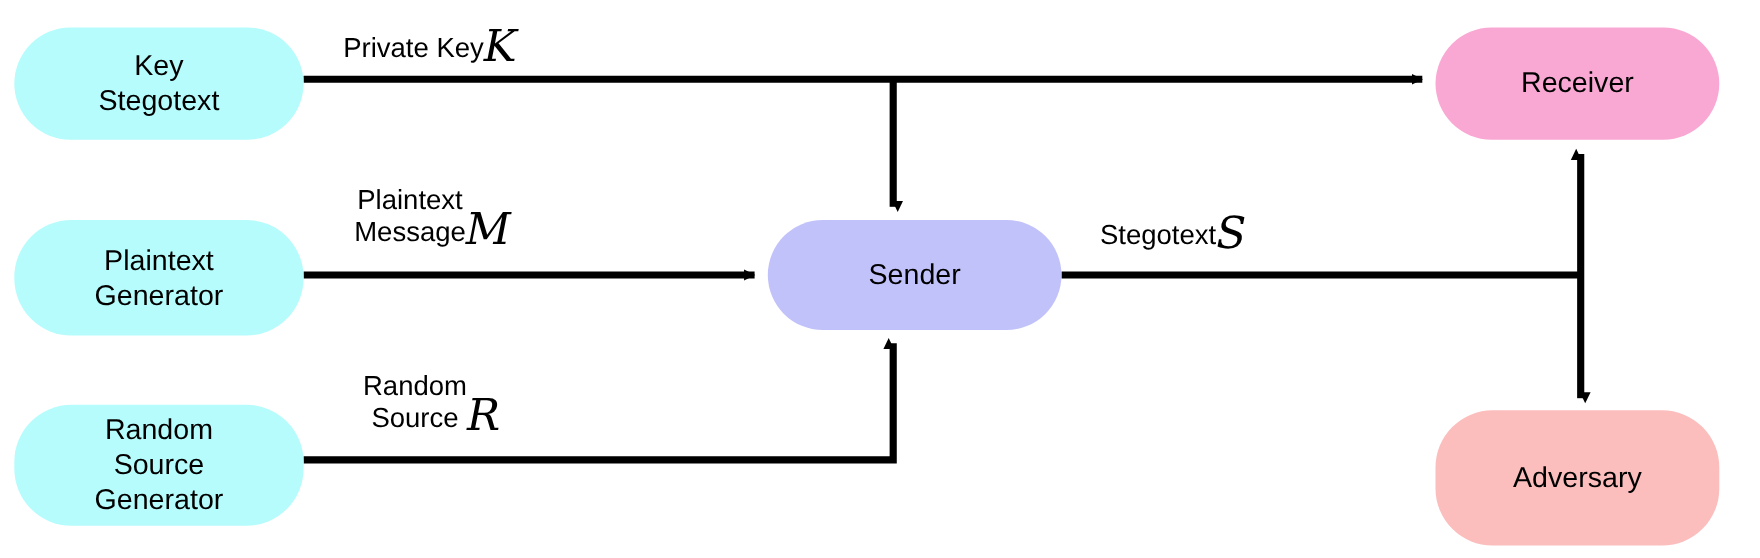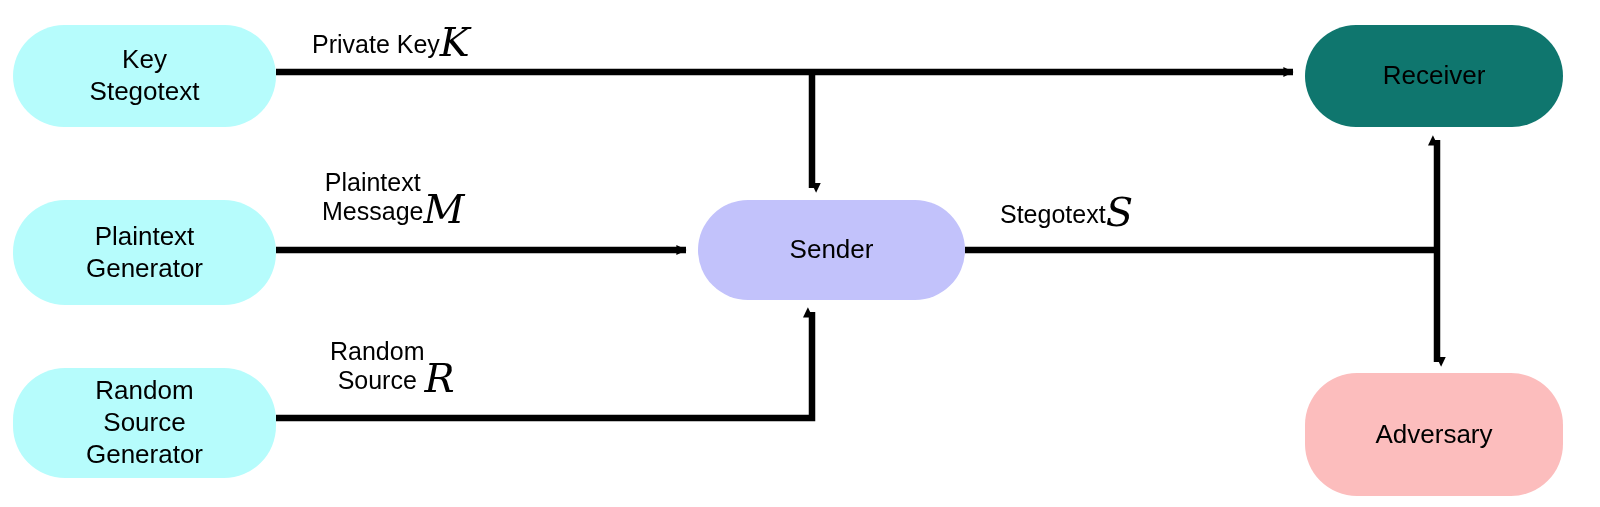--- a/index.html
+++ b/index.html
@@ -122,21 +122,21 @@
   <div class="node" id="node-random-source-generator" style="background: rgb(182, 252, 252);">
     <span>Random
 Source
 Generator</span>
   </div>
 
   <div class="node" id="node-sender" style="background: rgb(194, 194, 251);">
     <span>Sender</span>
   </div>
 
-  <div class="node" id="node-receiver" style="background: #0f766e; text-align: center;">
+  <div class="node" id="node-receiver" style="background: #f9a8d4; text-align: center;">
     <span>Receiver</span>
   </div>
 
   <div class="node" id="node-adversary" style="background: rgb(252, 189, 189);">
     <span>Adversary</span>
   </div>
 
   <div class="edge-label" id="label-private-key">
     <span class="txt">Private Key</span>
     <span class="sym">K</span>

